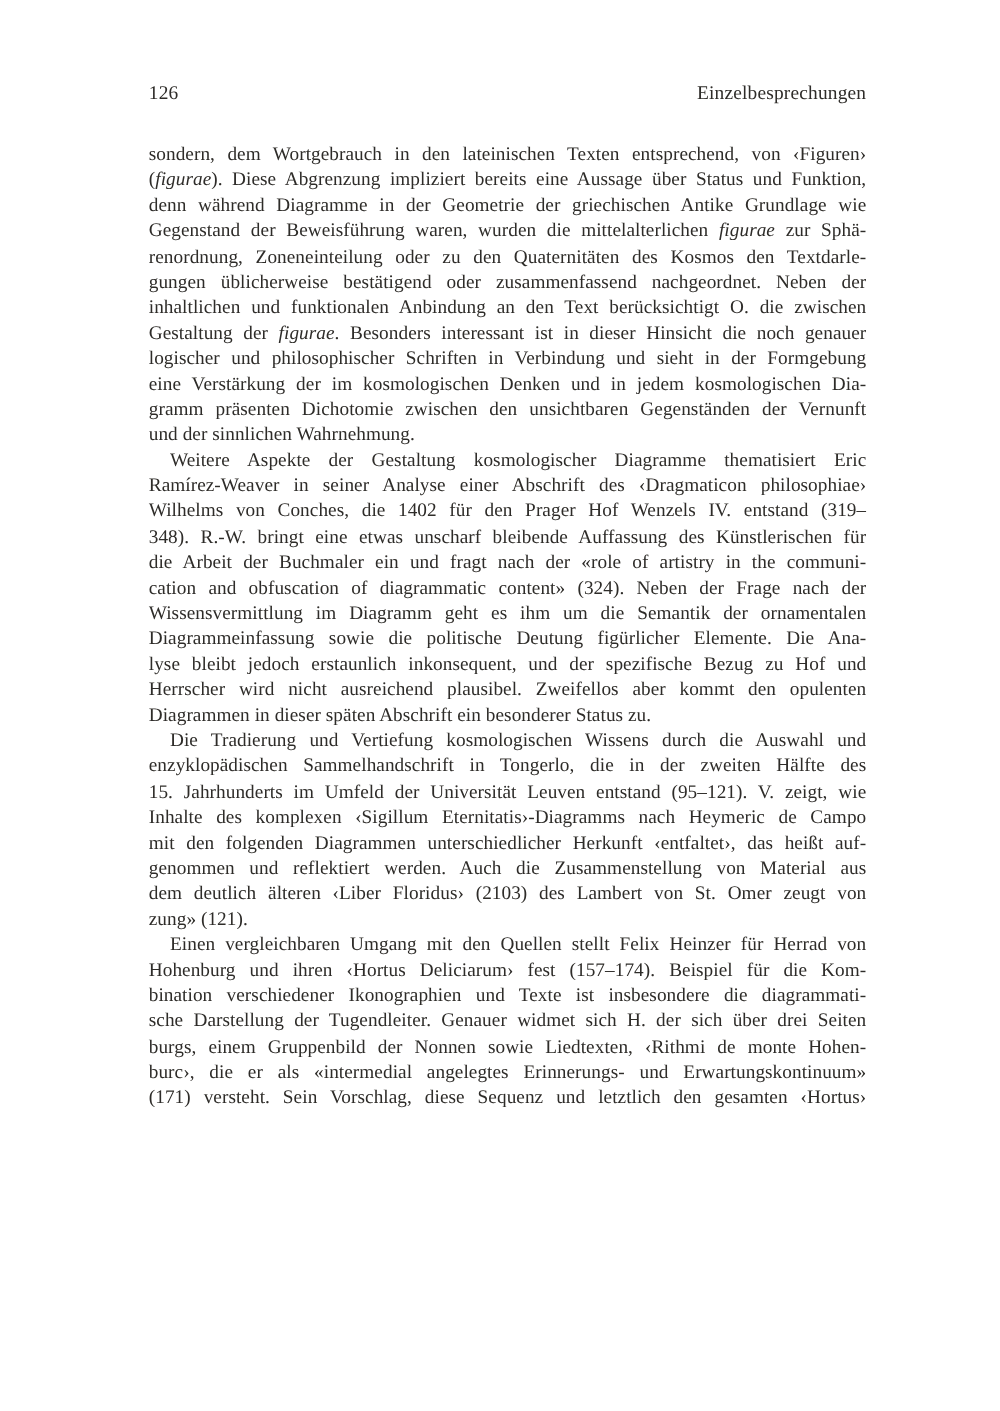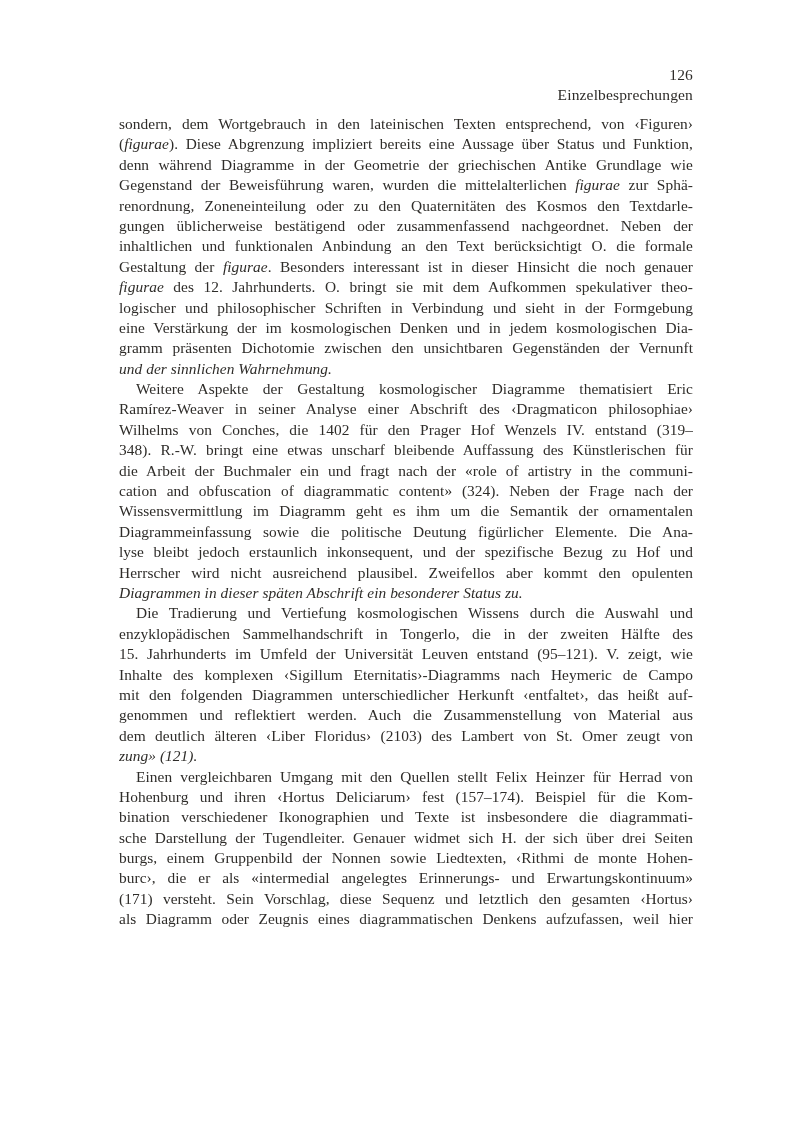--- a/index.html
+++ b/index.html
@@ -15,43 +15,41 @@
     position: relative;
     width: 800px; height: 1129px;
     background: #ffffff;
   }
   .page-header {
     position: absolute;
     left: 119px; top: 65px;
     width: 574px;
     display: flex;
     justify-content: space-between;
-    align-items: flex-end;
+    align-items: center;
     font-size: 15.5px;
     line-height: 20px;
     letter-spacing: 0.15px;
-    flex-direction: column;
   }
   .text-block {
     position: absolute;
     left: 119px; top: 114px;
     width: 574px;
     font-size: 15.4px;
     letter-spacing: 0.05px;
   }
   .line {
     height: 20.4px;
     line-height: 20.4px;
     text-align: justify;
     text-align-last: justify;
     overflow: hidden;
   }
   .line.last {
     text-align-last: left;
-    font-style: italic;
   }
   .line.indent {
     text-indent: 17px;
   }
   em { font-style: italic; font-family: Liberation Serif, serif; }
 </style>
 </head>
 <body>
 
 <div class="sheet">
@@ -60,23 +58,22 @@
     <span>Einzelbesprechungen</span>
   </div>
   <div class="text-block">
       <div>
         <div class="line">sondern, dem Wortgebrauch in den lateinischen Texten entsprechend, von ‹Figuren›</div>
         <div class="line">(<em>figurae</em>). Diese Abgrenzung impliziert bereits eine Aussage über Status und Funktion,</div>
         <div class="line">denn während Diagramme in der Geometrie der griechischen Antike Grundlage wie</div>
         <div class="line">Gegenstand der Beweisführung waren, wurden die mittelalterlichen <em>figurae</em> zur Sphä-</div>
         <div class="line">renordnung, Zoneneinteilung oder zu den Quaternitäten des Kosmos den Textdarle-</div>
         <div class="line">gungen üblicherweise bestätigend oder zusammenfassend nachgeordnet. Neben der</div>
-        <div class="line">inhaltlichen und funktionalen Anbindung an den Text berücksichtigt O. die formale</div>
+        <div class="line">inhaltlichen und funktionalen Anbindung an den Text berücksichtigt O. die zwischen</div>
         <div class="line">Gestaltung der <em>figurae</em>. Besonders interessant ist in dieser Hinsicht die noch genauer</div>
-        <div class="line"><em>figurae</em> des 12. Jahrhunderts. O. bringt sie mit dem Aufkommen spekulativer theo-</div>
         <div class="line">logischer und philosophischer Schriften in Verbindung und sieht in der Formgebung</div>
         <div class="line">eine Verstärkung der im kosmologischen Denken und in jedem kosmologischen Dia-</div>
         <div class="line">gramm präsenten Dichotomie zwischen den unsichtbaren Gegenständen der Vernunft</div>
         <div class="line last">und der sinnlichen Wahrnehmung.</div>
       </div>
       <div>
         <div class="line indent">Weitere Aspekte der Gestaltung kosmologischer Diagramme thematisiert Eric</div>
         <div class="line">Ramírez-Weaver in seiner Analyse einer Abschrift des ‹Dragmaticon philosophiae›</div>
         <div class="line">Wilhelms von Conches, die 1402 für den Prager Hof Wenzels IV. entstand (319–</div>
         <div class="line">348). R.-W. bringt eine etwas unscharf bleibende Auffassung des Künstlerischen für</div>
@@ -99,16 +96,15 @@
         <div class="line last">zung» (121).</div>
       </div>
       <div>
         <div class="line indent">Einen vergleichbaren Umgang mit den Quellen stellt Felix Heinzer für Herrad von</div>
         <div class="line">Hohenburg und ihren ‹Hortus Deliciarum› fest (157–174). Beispiel für die Kom-</div>
         <div class="line">bination verschiedener Ikonographien und Texte ist insbesondere die diagrammati-</div>
         <div class="line">sche Darstellung der Tugendleiter. Genauer widmet sich H. der sich über drei Seiten</div>
         <div class="line">burgs, einem Gruppenbild der Nonnen sowie Liedtexten, ‹Rithmi de monte Hohen-</div>
         <div class="line">burc›, die er als «intermedial angelegtes Erinnerungs- und Erwartungskontinuum»</div>
         <div class="line">(171) versteht. Sein Vorschlag, diese Sequenz und letztlich den gesamten ‹Hortus›</div>
-        <div class="line">als Diagramm oder Zeugnis eines diagrammatischen Denkens aufzufassen, weil hier</div>
       </div>
     </div>
 </div>
 
 </body></html>

